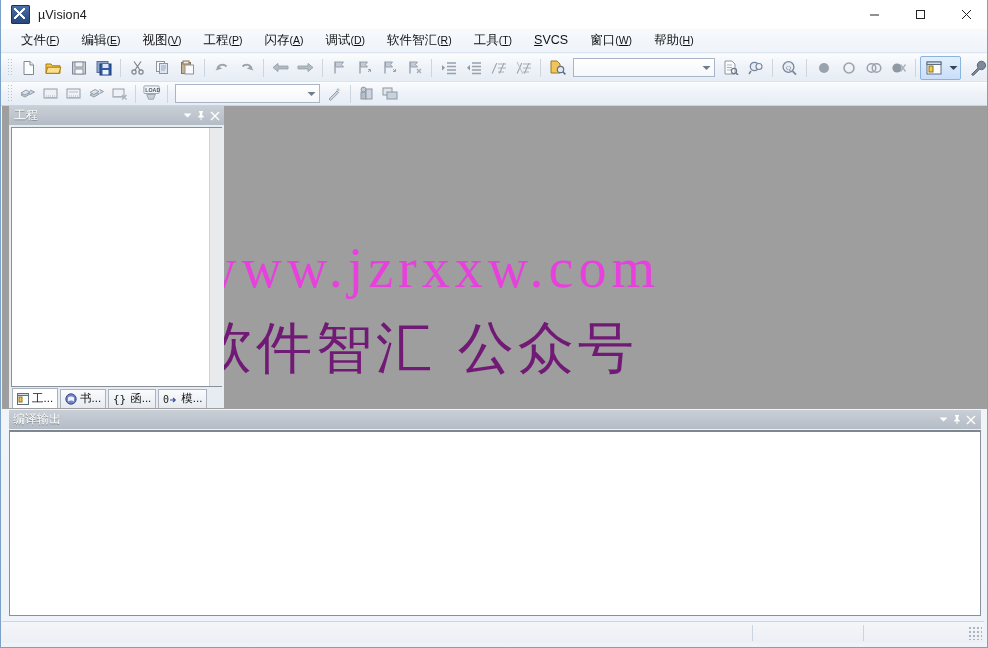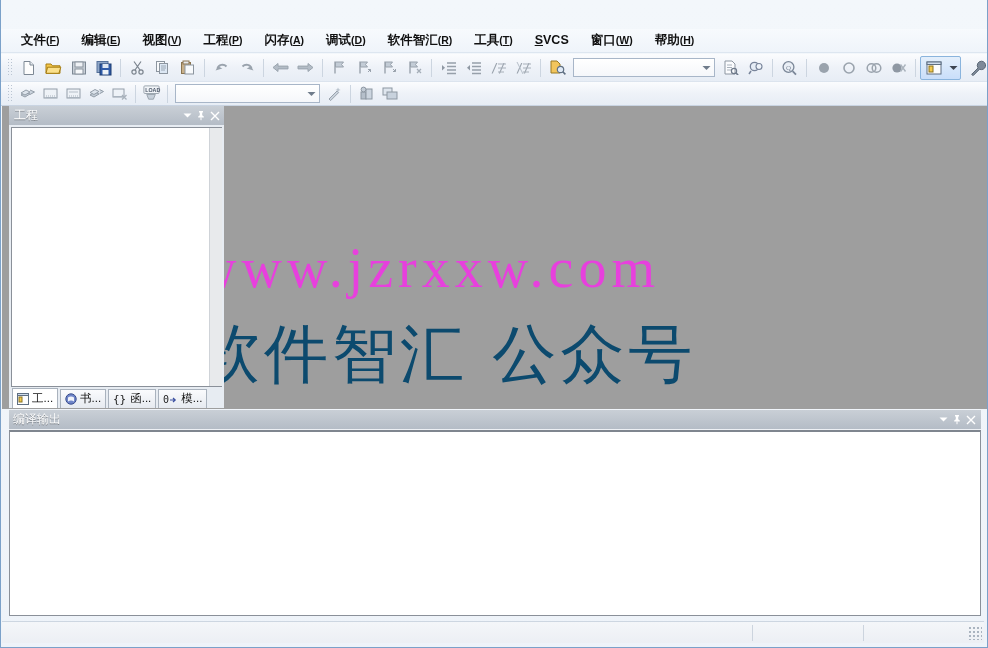--- a/index.html
+++ b/index.html
@@ -86,21 +86,20 @@
     box-sizing: border-box;
     border-bottom: 1px solid #dde6f0;
   }
   .menu-item {
     font-size: 12.5px;
     color: #111;
     padding: 3px 6px;
     margin-right: 10px;
     white-space: nowrap;
     line-height: 1;
-    font-weight: bold;
   }
   .menu-item .mn { font-size: 10.5px; }
   .menu-item .mn u { text-decoration: underline; }
 
   
   .toolbar {
     position: absolute;
     left: 0;
     width: 988px;
     background: linear-gradient(to bottom, #fbfcfe 0%, #eef2f8 50%, #e7edf5 100%);
@@ -291,23 +290,23 @@
   .wm1 {
     left: -28px; top: 130px;
     font-family: "Liberation Serif", "DejaVu Serif", serif;
     font-size: 56px;
     letter-spacing: 5px;
     color: #e740dd;
   }
   .wm2 {
     left: -28px; top: 205px;
     font-family: "DejaVu Sans", sans-serif;
-    font-size: 64px;
+    font-size: 56px;
     letter-spacing: 4px;
-    color: #0c4a6e;
+    color: #701a75;
   }
 
   
   .out-panel {
     position: absolute;
     left: 8px; top: 410px;
     width: 972px;
     height: 206px;
     display: flex;
     flex-direction: column;
@@ -362,20 +361,42 @@
     flex: none;
     background-image: radial-gradient(#aab4c0 42%, transparent 43%);
     background-size: 4px 4px;
   }
 </style>
 </head>
 <body>
 
 <div id="app">
 
+  <div class="titlebar">
+    <div class="title-icon"></div>
+    <div class="title-text">µVision4</div>
+    <div class="win-controls">
+      <div class="win-btn">
+        <svg width="11" height="11" viewBox="0 0 11 11">
+            <line x1="1" y1="6" x2="10" y2="6" stroke="#222" stroke-width="1"></line>
+          </svg>
+      </div>
+      <div class="win-btn">
+        <svg width="11" height="11" viewBox="0 0 11 11">
+            <rect x="1.5" y="1.5" width="8" height="8" fill="none" stroke="#222" stroke-width="1"></rect>
+          </svg>
+      </div>
+      <div class="win-btn close">
+        <svg width="11" height="11" viewBox="0 0 11 11">
+            <line x1="1" y1="1" x2="10" y2="10" stroke="currentColor" stroke-width="1"></line>
+            <line x1="10" y1="1" x2="1" y2="10" stroke="currentColor" stroke-width="1"></line>
+          </svg>
+      </div>
+    </div>
+  </div>
 
   <div class="menubar">
     <div class="menu-item"><span>文件</span><span class="mn">(<u>F</u>)</span></div>
     <div class="menu-item"><span>编辑</span><span class="mn">(<u>E</u>)</span></div>
     <div class="menu-item"><span>视图</span><span class="mn">(<u>V</u>)</span></div>
     <div class="menu-item"><span>工程</span><span class="mn">(<u>P</u>)</span></div>
     <div class="menu-item"><span>闪存</span><span class="mn">(<u>A</u>)</span></div>
     <div class="menu-item"><span>调试</span><span class="mn">(<u>D</u>)</span></div>
     <div class="menu-item"><span>软件智汇</span><span class="mn">(<u>R</u>)</span></div>
     <div class="menu-item"><span>工具</span><span class="mn">(<u>T</u>)</span></div>

